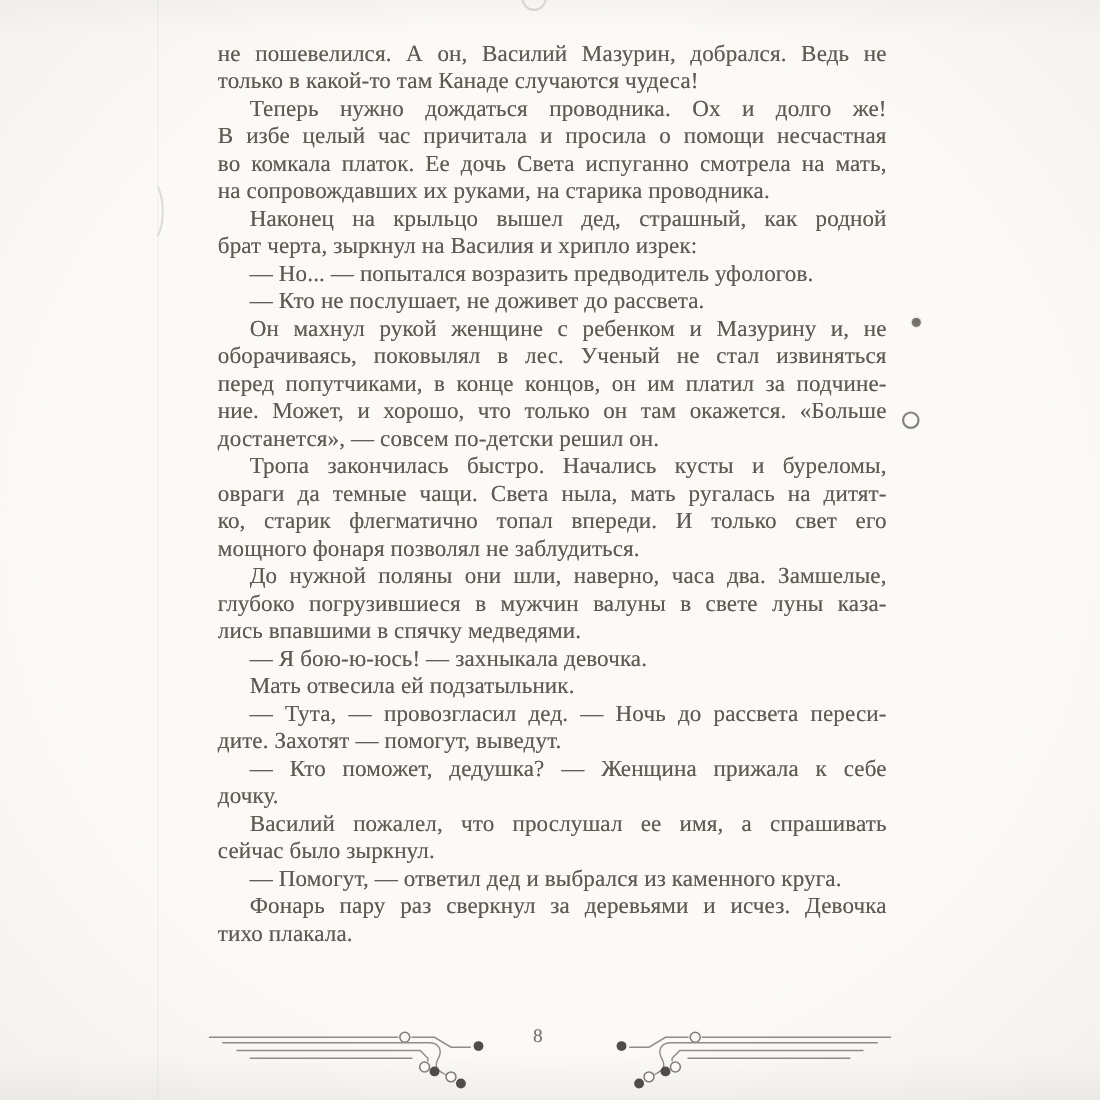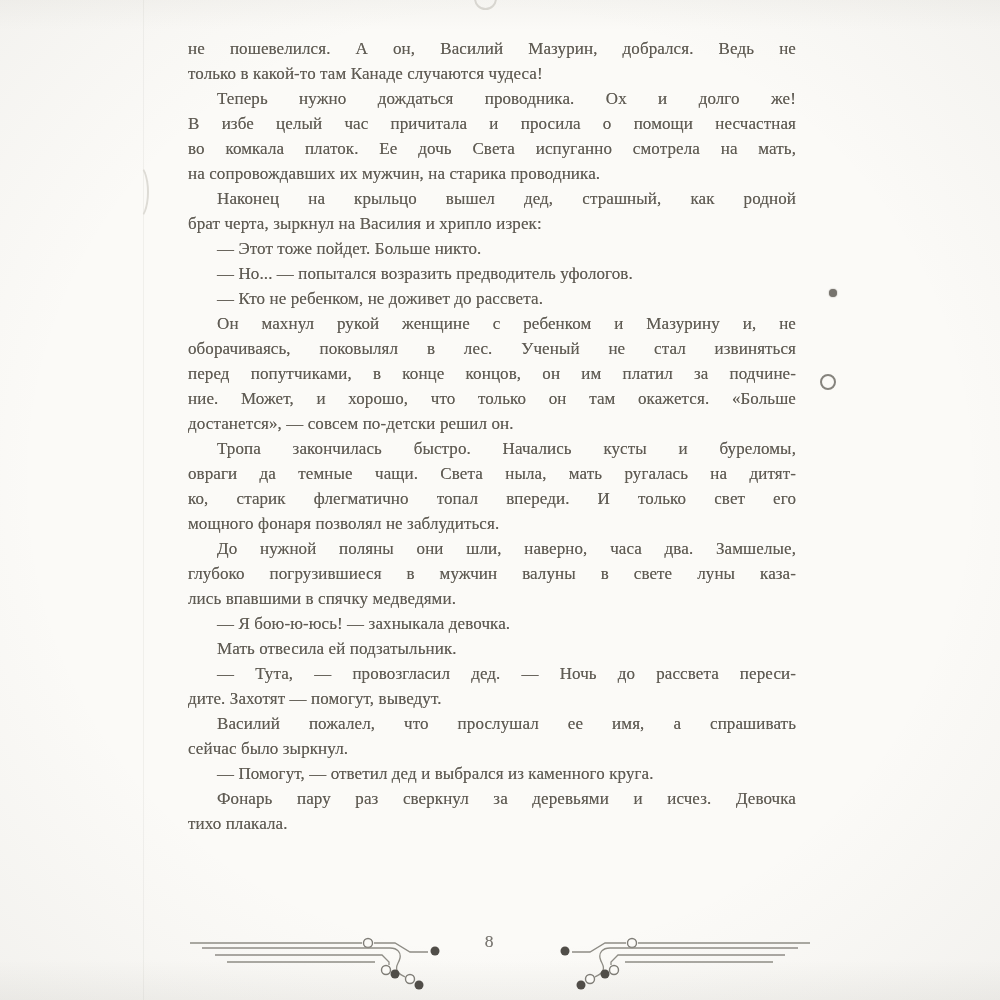--- a/index.html
+++ b/index.html
@@ -18,22 +18,22 @@
     background:
       linear-gradient(180deg, rgba(190,188,180,0.10) 0%, rgba(190,188,180,0.00) 3%, rgba(190,188,180,0.00) 96%, rgba(170,168,160,0.12) 100%),
       radial-gradient(ellipse 75% 75% at 50% 48%, rgba(0,0,0,0) 62%, rgba(120,118,110,0.07) 100%);
   }
   .page-edge-line {
     position: absolute; left: 143px; top: 0; width: 1px; height: 1000px;
     background: rgba(150,148,140,0.10);
   }
 
   .text-block {
-    position: absolute; left: 188px; top: 36px; width: 608px;
-    font-size: 17px; line-height: 25px;
+    position: absolute; left: 198px; top: 36px; width: 608px;
+    font-size: 21px; line-height: 25px;
     color: var(--ink, #5f5b53);
     text-shadow: 0 0 0.6px rgba(95,91,83,0.65);
     letter-spacing: 0.1px;
   }
   .line { text-align: justify; text-align-last: justify; white-space: nowrap; }
   .line.end { text-align-last: left; }
   .line.ind { text-indent: 29px; }
 
   
   .top-circle-mark {
@@ -71,42 +71,43 @@
 <div class="left-curl-mark"></div>
 <div class="margin-dot-mark"></div>
 <div class="margin-circle-mark"></div>
 
 <div class="text-block">
     <div class="line">не пошевелился. А он, Василий Мазурин, добрался. Ведь не</div>
     <div class="line end">только в какой-то там Канаде случаются чудеса!</div>
     <div class="line ind">Теперь нужно дождаться проводника. Ох и долго же!</div>
     <div class="line">В избе целый час причитала и просила о помощи несчастная</div>
     <div class="line">во комкала платок. Ее дочь Света испуганно смотрела на мать,</div>
-    <div class="line end">на сопровождавших их мужчин, на старика проводника.</div>
+    <div class="line end">на сопровождавших их руками, на старика проводника.</div>
     <div class="line ind">Наконец на крыльцо вышел дед, страшный, как родной</div>
     <div class="line end">брат черта, зыркнул на Василия и хрипло изрек:</div>
-    <div class="line ind end">— Этот тоже пойдет. Больше никто.</div>
     <div class="line ind end">— Но... — попытался возразить предводитель уфологов.</div>
-    <div class="line ind end">— Кто не ребенком, не доживет до рассвета.</div>
+    <div class="line ind end">— Кто не послушает, не доживет до рассвета.</div>
     <div class="line ind">Он махнул рукой женщине с ребенком и Мазурину и, не</div>
     <div class="line">оборачиваясь, поковылял в лес. Ученый не стал извиняться</div>
     <div class="line">перед попутчиками, в конце концов, он им платил за подчине-</div>
     <div class="line">ние. Может, и хорошо, что только он там окажется. «Больше</div>
     <div class="line end">достанется», — совсем по-детски решил он.</div>
     <div class="line ind">Тропа закончилась быстро. Начались кусты и буреломы,</div>
     <div class="line">овраги да темные чащи. Света ныла, мать ругалась на дитят-</div>
     <div class="line">ко, старик флегматично топал впереди. И только свет его</div>
     <div class="line end">мощного фонаря позволял не заблудиться.</div>
     <div class="line ind">До нужной поляны они шли, наверно, часа два. Замшелые,</div>
     <div class="line">глубоко погрузившиеся в мужчин валуны в свете луны каза-</div>
     <div class="line end">лись впавшими в спячку медведями.</div>
     <div class="line ind end">— Я бою-ю-юсь! — захныкала девочка.</div>
     <div class="line ind end">Мать отвесила ей подзатыльник.</div>
     <div class="line ind">— Тута, — провозгласил дед. — Ночь до рассвета переси-</div>
     <div class="line end">дите. Захотят — помогут, выведут.</div>
+    <div class="line ind">— Кто поможет, дедушка? — Женщина прижала к себе</div>
+    <div class="line end">дочку.</div>
     <div class="line ind">Василий пожалел, что прослушал ее имя, а спрашивать</div>
     <div class="line end">сейчас было зыркнул.</div>
     <div class="line ind end">— Помогут, — ответил дед и выбрался из каменного круга.</div>
     <div class="line ind">Фонарь пару раз сверкнул за деревьями и исчез. Девочка</div>
     <div class="line end">тихо плакала.</div>
   </div>
 
 <div class="footer">
   <svg viewBox="0 0 620 66" xmlns="http://www.w3.org/2000/svg">
     <g id="orn" fill="none" stroke="#8e8c85" stroke-width="1.3">

